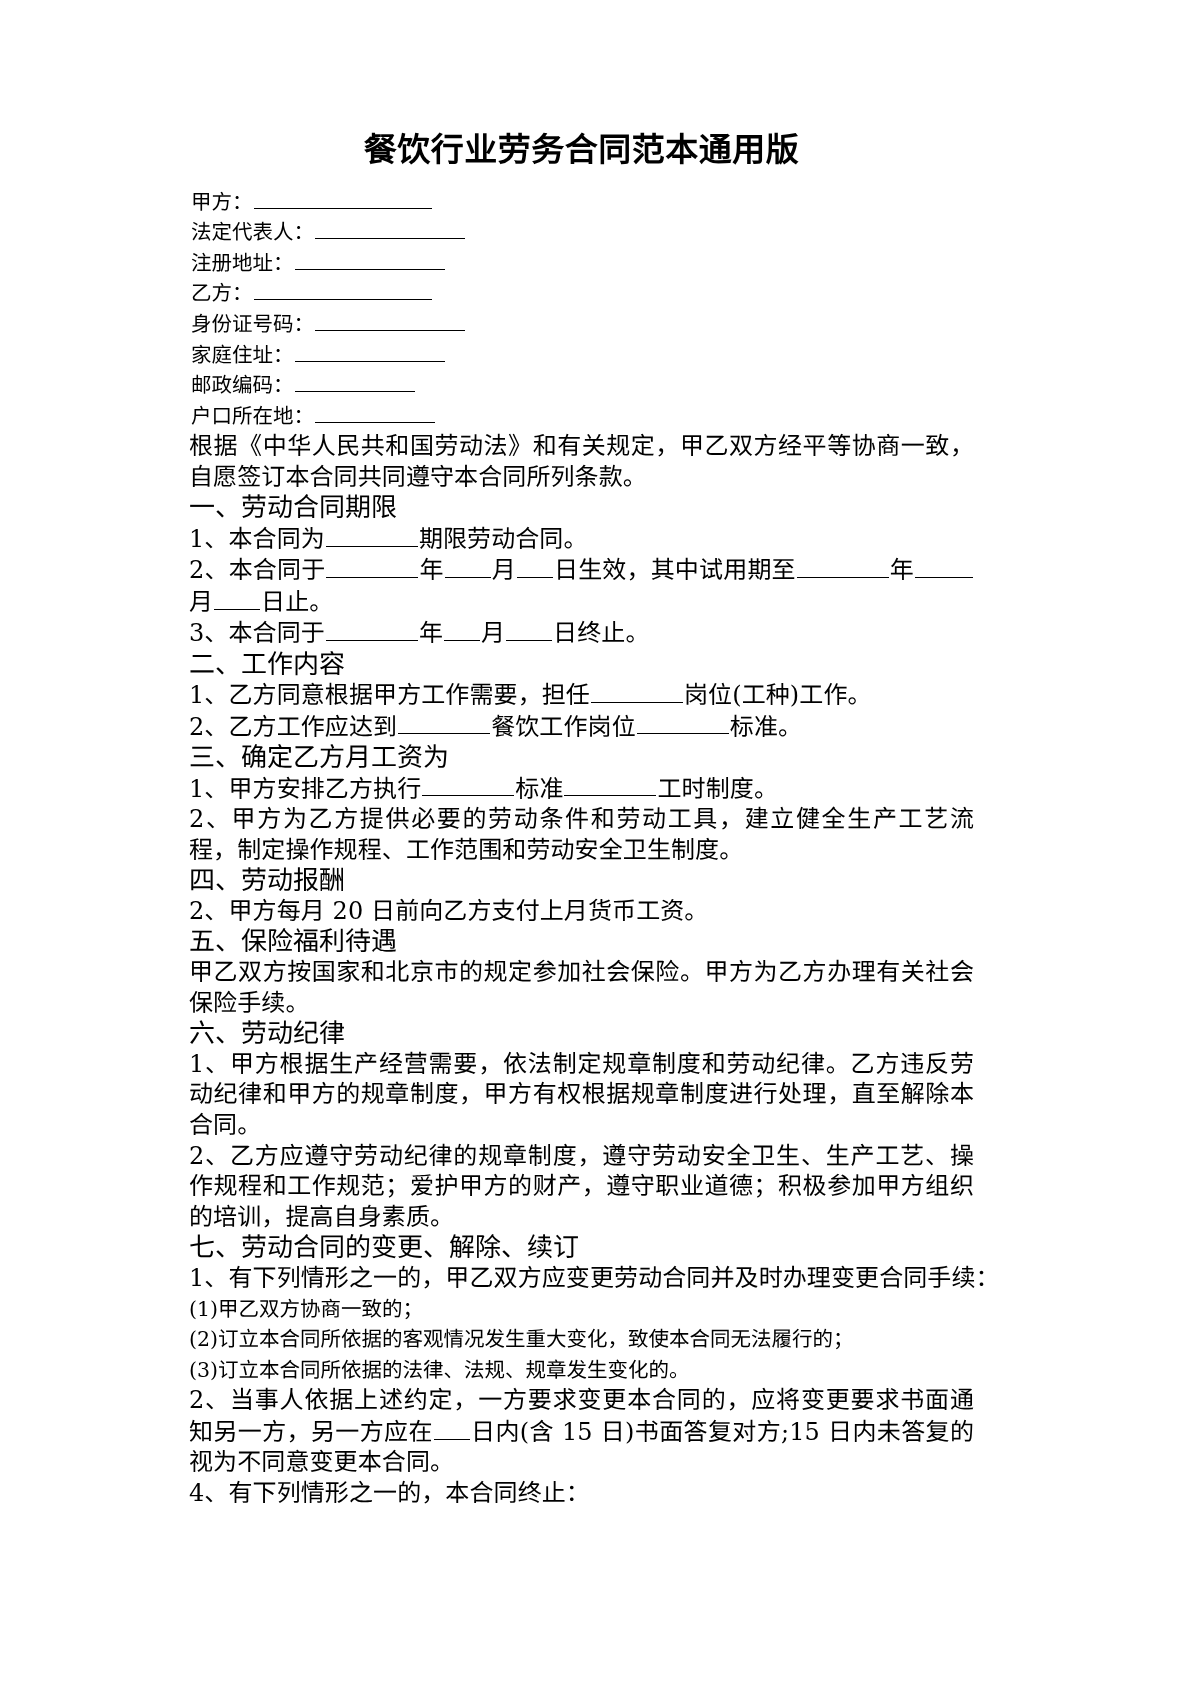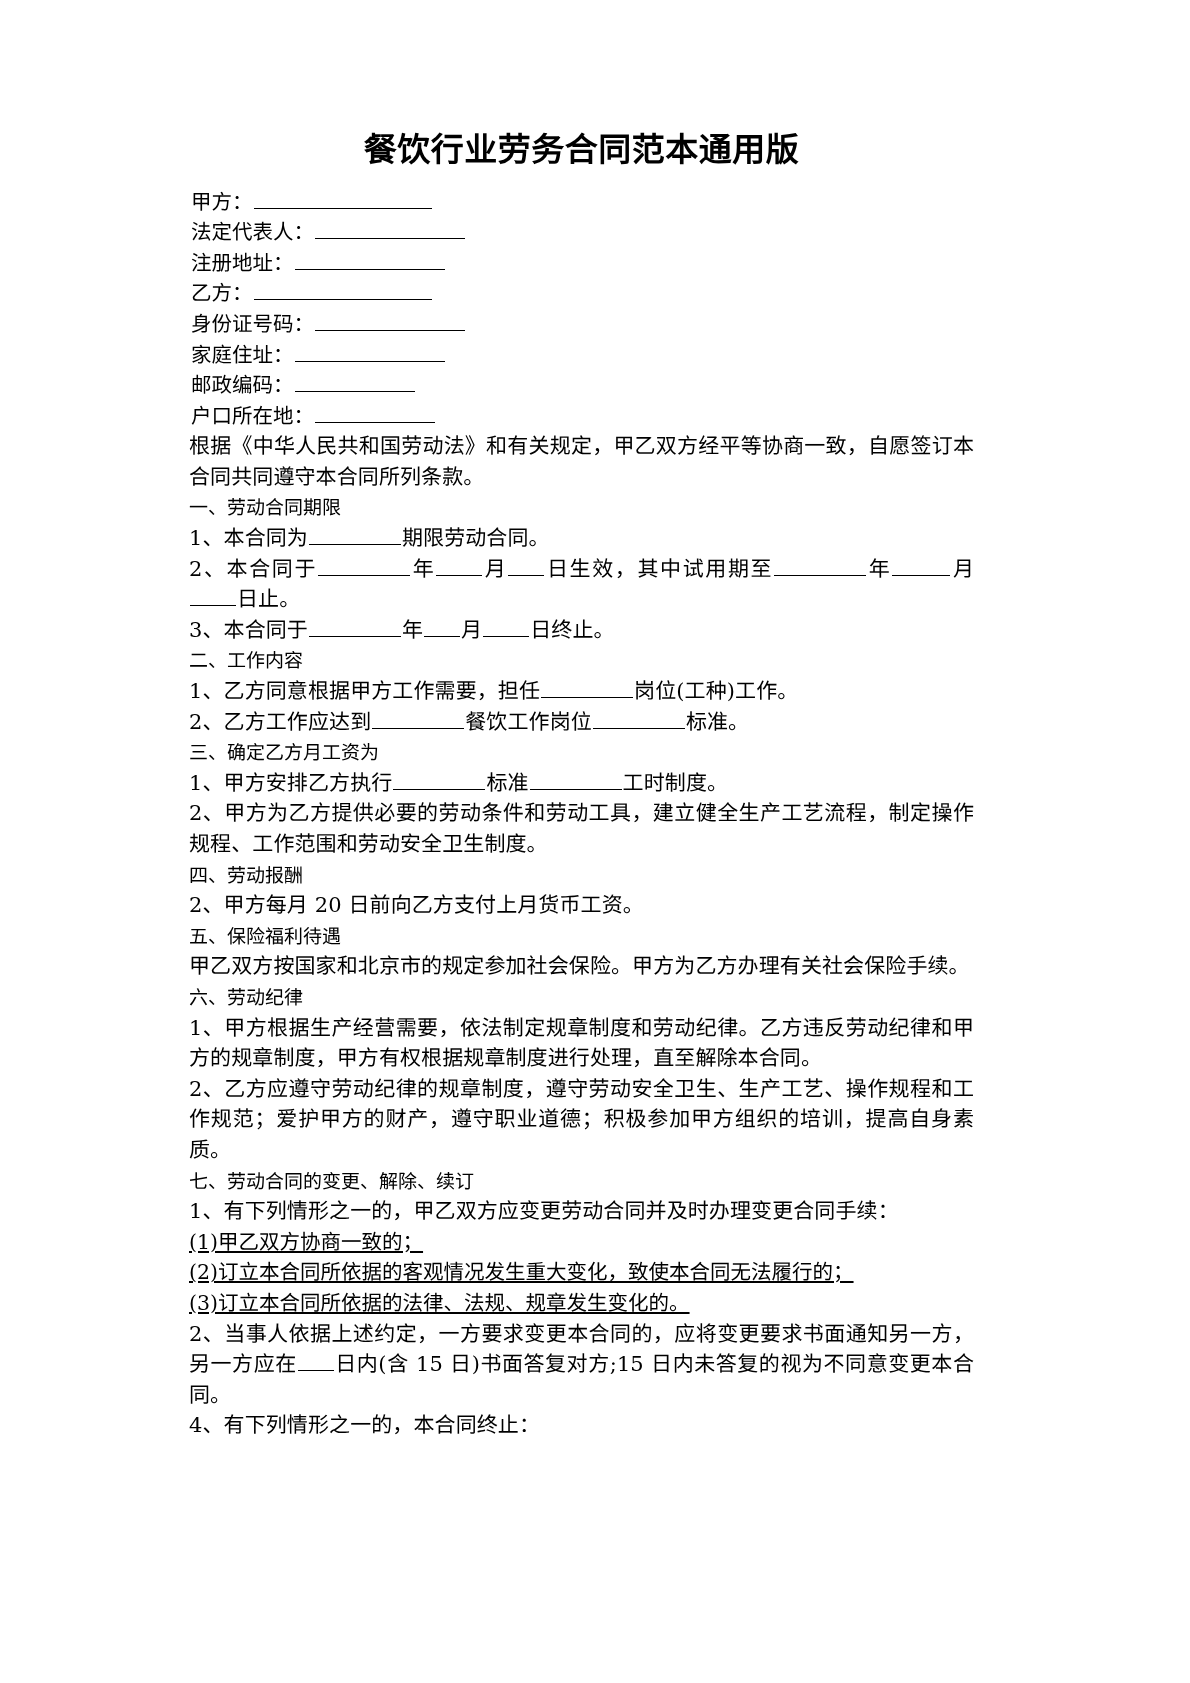--- a/index.html
+++ b/index.html
@@ -32,21 +32,21 @@
     font-family: "DejaVu Sans", "Liberation Sans", sans-serif;
     font-weight: bold;
     font-size: 33px;
     line-height: 1.35;
     text-align: center;
     letter-spacing: 0.5px;
     margin: 0 0 14px 0;
     white-space: nowrap;
   }
   .line {
-    font-size: 21px;
+    font-size: 24px;
     line-height: 30.6px;
     white-space: nowrap;
     letter-spacing: 0.1px;
   }
   .line.wrap {
     white-space: normal;
     text-align: justify;
     text-justify: inter-ideograph;
   }
   .field-line {
@@ -64,28 +64,27 @@
     margin: 0 1px;
   }
   .fill.f-xl   { width: 178px; }
   .fill.f-lg   { width: 150px; }
   .fill.f-md   { width: 120px; }
   .fill.f-sm   { width: 92px;  }
   .fill.f-xs   { width: 58px;  }
   .fill.f-xxs  { width: 46px;  }
   .fill.f-tiny { width: 36px;  }
   .sec-head {
-    font-size: 19px;
+    font-size: 26px;
     line-height: 30.6px;
     white-space: nowrap;
   }
   .indent-para {
     font-size: 20.5px;
     line-height: 30.6px;
-    text-decoration: underline;
   }
 </style>
 </head>
 <body>
 
 <div class="page">
   <div class="content">
 
     <h1 class="doc-title">餐饮行业劳务合同范本通用版</h1>
 

